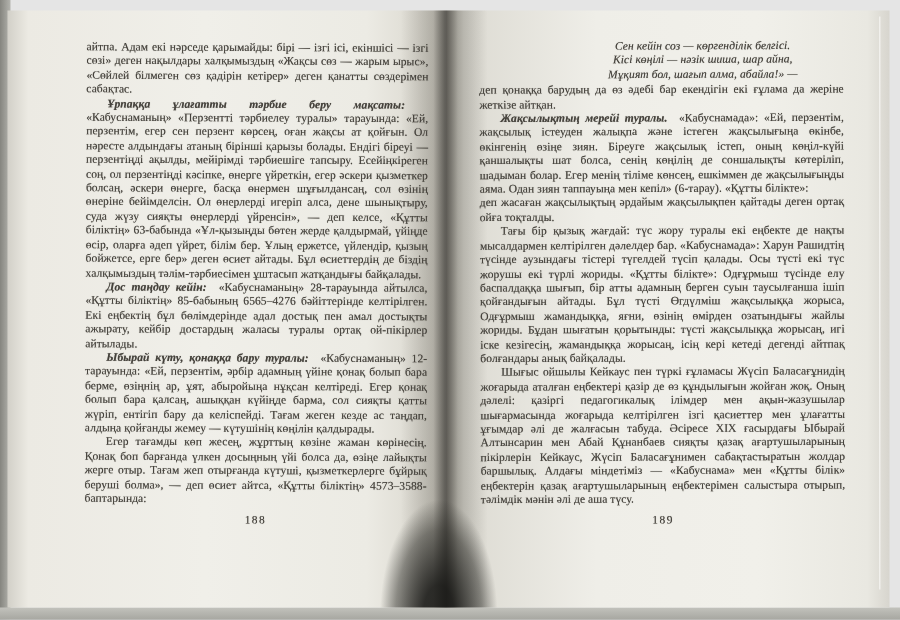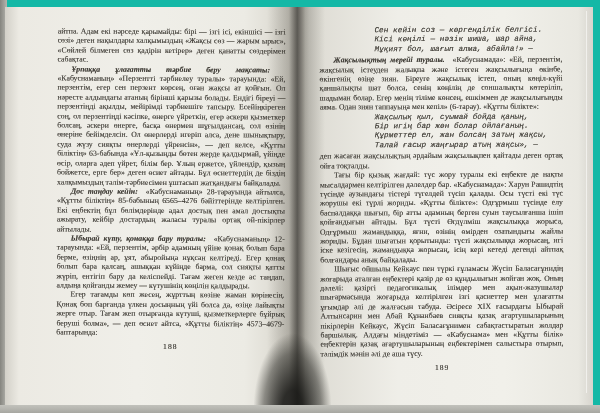--- a/index.html
+++ b/index.html
@@ -1,18 +1,18 @@
 <!DOCTYPE html>
 <html><head>
 <meta charset="utf-8">
 <style>
   html,body { margin:0; padding:0; background:#9a9a96; }
   .scan {
     position:relative; width:600px; height:413px;
-    background:#14b8a6; overflow:hidden;
+    background:#e5e5e5; overflow:hidden;
     font-family:"Liberation Serif", serif;
   }
   
   .edge-left   { position:absolute; left:0; top:0; width:7px; height:100%;
                  background:linear-gradient(90deg,#85857f,#b5b5af); }
   .edge-bottom { position:absolute; left:0; bottom:0; width:100%; height:8px;
                  background:linear-gradient(0deg,#a7a7a1,#c2c2bc); }
   .book {
     position:absolute; left:5px; top:7px; width:588px; height:398px;
   }
@@ -41,21 +41,21 @@
          text-align:justify; letter-spacing:0.05px;
          text-shadow:0 0 0.45px rgba(69,66,60,0.65); }
   .col-left  { left:52px; top:20px; width:228px; transform:rotate(0.25deg); }
   .col-right { left:315px; top:18px; width:243px; transform:rotate(-0.2deg); }
 
   p.para { margin:0; }
   p.para.indent { text-indent:14px; }
   .lead { font-weight:bold; font-style:italic; }
   .lead.inline { margin-right:4px;margin-top:36px; }
   .lead.block { display:block; text-indent:14px; word-spacing:13px; text-align:left; }
-  .verse { font-style:italic; margin:1px 0 1px 55px; text-align:left;font-family:Liberation Mono, monospace; }
+  .verse { font-style:italic; margin:1px 0 1px 55px; text-align:center; }
   .verse div { white-space:nowrap; }
   .page-number { text-align:center; margin-top:5px; font-size:7.6px; letter-spacing:1px; }
 </style>
 </head>
 <body>
 
 <div class="scan">
   <div class="edge-left"></div>
   <div class="edge-bottom"></div>
 
@@ -76,41 +76,38 @@
       </p>
       <p class="para indent">
         <span class="lead inline">Дос таңдау кейін:</span>
         <span>«Кабуснаманың» 28-тарауында айтылса, «Құтты біліктің» 85-бабының 6565–4276 бәйіттерінде келтірілген. Екі еңбектің бұл бөлімдерінде адал достық пен амал достықты ажырату, кейбір достардың жаласы туралы ортақ ой-пікірлер айтылады.</span>
       </p>
       <p class="para indent">
         <span class="lead inline">Ыбырай күту, қонаққа бару туралы:</span>
         <span>«Кабуснаманың» 12-тарауында: «Ей, перзентім, әрбір адамның үйіне қонақ болып бара берме, өзіңнің ар, ұят, абыройыңа нұқсан келтіреді. Егер қонақ болып бара қалсаң, ашыққан күйіңде барма, сол сияқты қатты жүріп, ентігіп бару да келіспейді. Тағам жеген кезде ас таңдап, алдыңа қойғанды жемеу — күтушінің көңілін қалдырады.</span>
       </p>
       <p class="para indent">
-        <span>Егер тағамды көп жесең, жұрттың көзіне жаман көрінесің. Қонақ боп барғанда үлкен досыңның үйі болса да, өзіңе лайықты жерге отыр. Тағам жеп отырғанда күтуші, қызметкерлерге бұйрық беруші болма», — деп өсиет айтса, «Құтты біліктің» 4573–4679-баптарында:</span>
+        <span>Егер тағамды көп жесең, жұрттың көзіне жаман көрінесің. Қонақ боп барғанда үлкен досыңның үйі болса да, өзіңе лайықты жерге отыр. Тағам жеп отырғанда күтуші, қызметкерлерге бұйрық беруші болма», — деп өсиет айтса, «Құтты біліктің» 4573–3588-баптарында:</span>
       </p>
       <div class="page-number">188</div>
     </div>
 
     <div class="col col-right">
       <div class="verse">
         <div>Сен кейін соз — көргенділік белгісі.</div>
         <div>Кісі көңілі — нәзік шиша, шар айна,</div>
         <div>Мұқият бол, шағып алма, абайла!» —</div>
       </div>
+      <p class="para">
+        <span>деп қонаққа барудың да өз әдебі бар екендігін екі ғұлама да жеріне жеткізе айтқан.</span>
+      </p>
       <p class="para indent">
         <span class="lead inline">Жақсылықтың мерейі туралы.</span>
         <span>«Кабуснамада»: «Ей, перзентім, жақсылық істеуден жалықпа және істеген жақсылығыңа өкінбе, өкінгенің өзіңе зиян. Біреуге жақсылық істеп, оның көңіл-күйі қаншалықты шат болса, сенің көңілің де соншалықты көтеріліп, шадыман болар. Егер менің тіліме көнсең, ешкіммен де жақсылығыңды аяма. Одан зиян таппауыңа мен кепіл» (6-тарау). «Құтты білікте»:</span>
       </p>
-      <div class="verse">
-        <div>Жақсылық қыл, суымай бойда қаның,</div>
-        <div>Бір игің бар жөн болар ойлағаның.</div>
-        <div>Құрметтер ел, жан болсаң затың жақсы,</div>
-        <div>Талай ғасыр жаңғырар атың жақсы», —</div>
-      </div>
       <p class="para">
         <span>деп жасаған жақсылықтың әрдайым жақсылықпен қайтады деген ортақ ойға тоқталды.</span>
       </p>
       <p class="para indent">
         <span>Тағы бір қызық жағдай: түс жору туралы екі еңбекте де нақты мысалдармен келтірілген дәлелдер бар. «Кабуснамада»: Харун Рашидтің түсінде аузындағы тістері түгелдей түсіп қалады. Осы түсті екі түс жорушы екі түрлі жориды. «Құтты білікте»: Одғұрмыш түсінде елу баспалдаққа шығып, бір атты адамның берген суын таусылғанша ішіп қойғандығын айтады. Бұл түсті Өгдүлміш жақсылыққа жорыса, Одғұрмыш жамандыққа, яғни, өзінің өмірден озатындығы жайлы жориды. Бұдан шығатын қорытынды: түсті жақсылыққа жорысаң, игі іске кезігесің, жамандыққа жорысаң, ісің кері кетеді дегенді айтпақ болғандары анық байқалады.</span>
       </p>
       <p class="para indent">
         <span>Шығыс ойшылы Кейкаус пен түркі ғұламасы Жүсіп Баласағұнидің жоғарыда аталған еңбектері қазір де өз құндылығын жойған жоқ. Оның дәлелі: қазіргі педагогикалық ілімдер мен ақын-жазушылар шығармасында жоғарыда келтірілген ізгі қасиеттер мен ұлағатты ұғымдар әлі де жалғасын табуда. Әсіресе XIX ғасырдағы Ыбырай Алтынсарин мен Абай Құнанбаев сияқты қазақ ағартушыларының пікірлерін Кейкаус, Жүсіп Баласағұнимен сабақтастыратын жолдар баршылық. Алдағы міндетіміз — «Кабуснама» мен «Құтты білік» еңбектерін қазақ ағартушыларының еңбектерімен салыстыра отырып, тәлімдік мәнін әлі де аша түсу.</span>
       </p>
       <div class="page-number">189</div>

